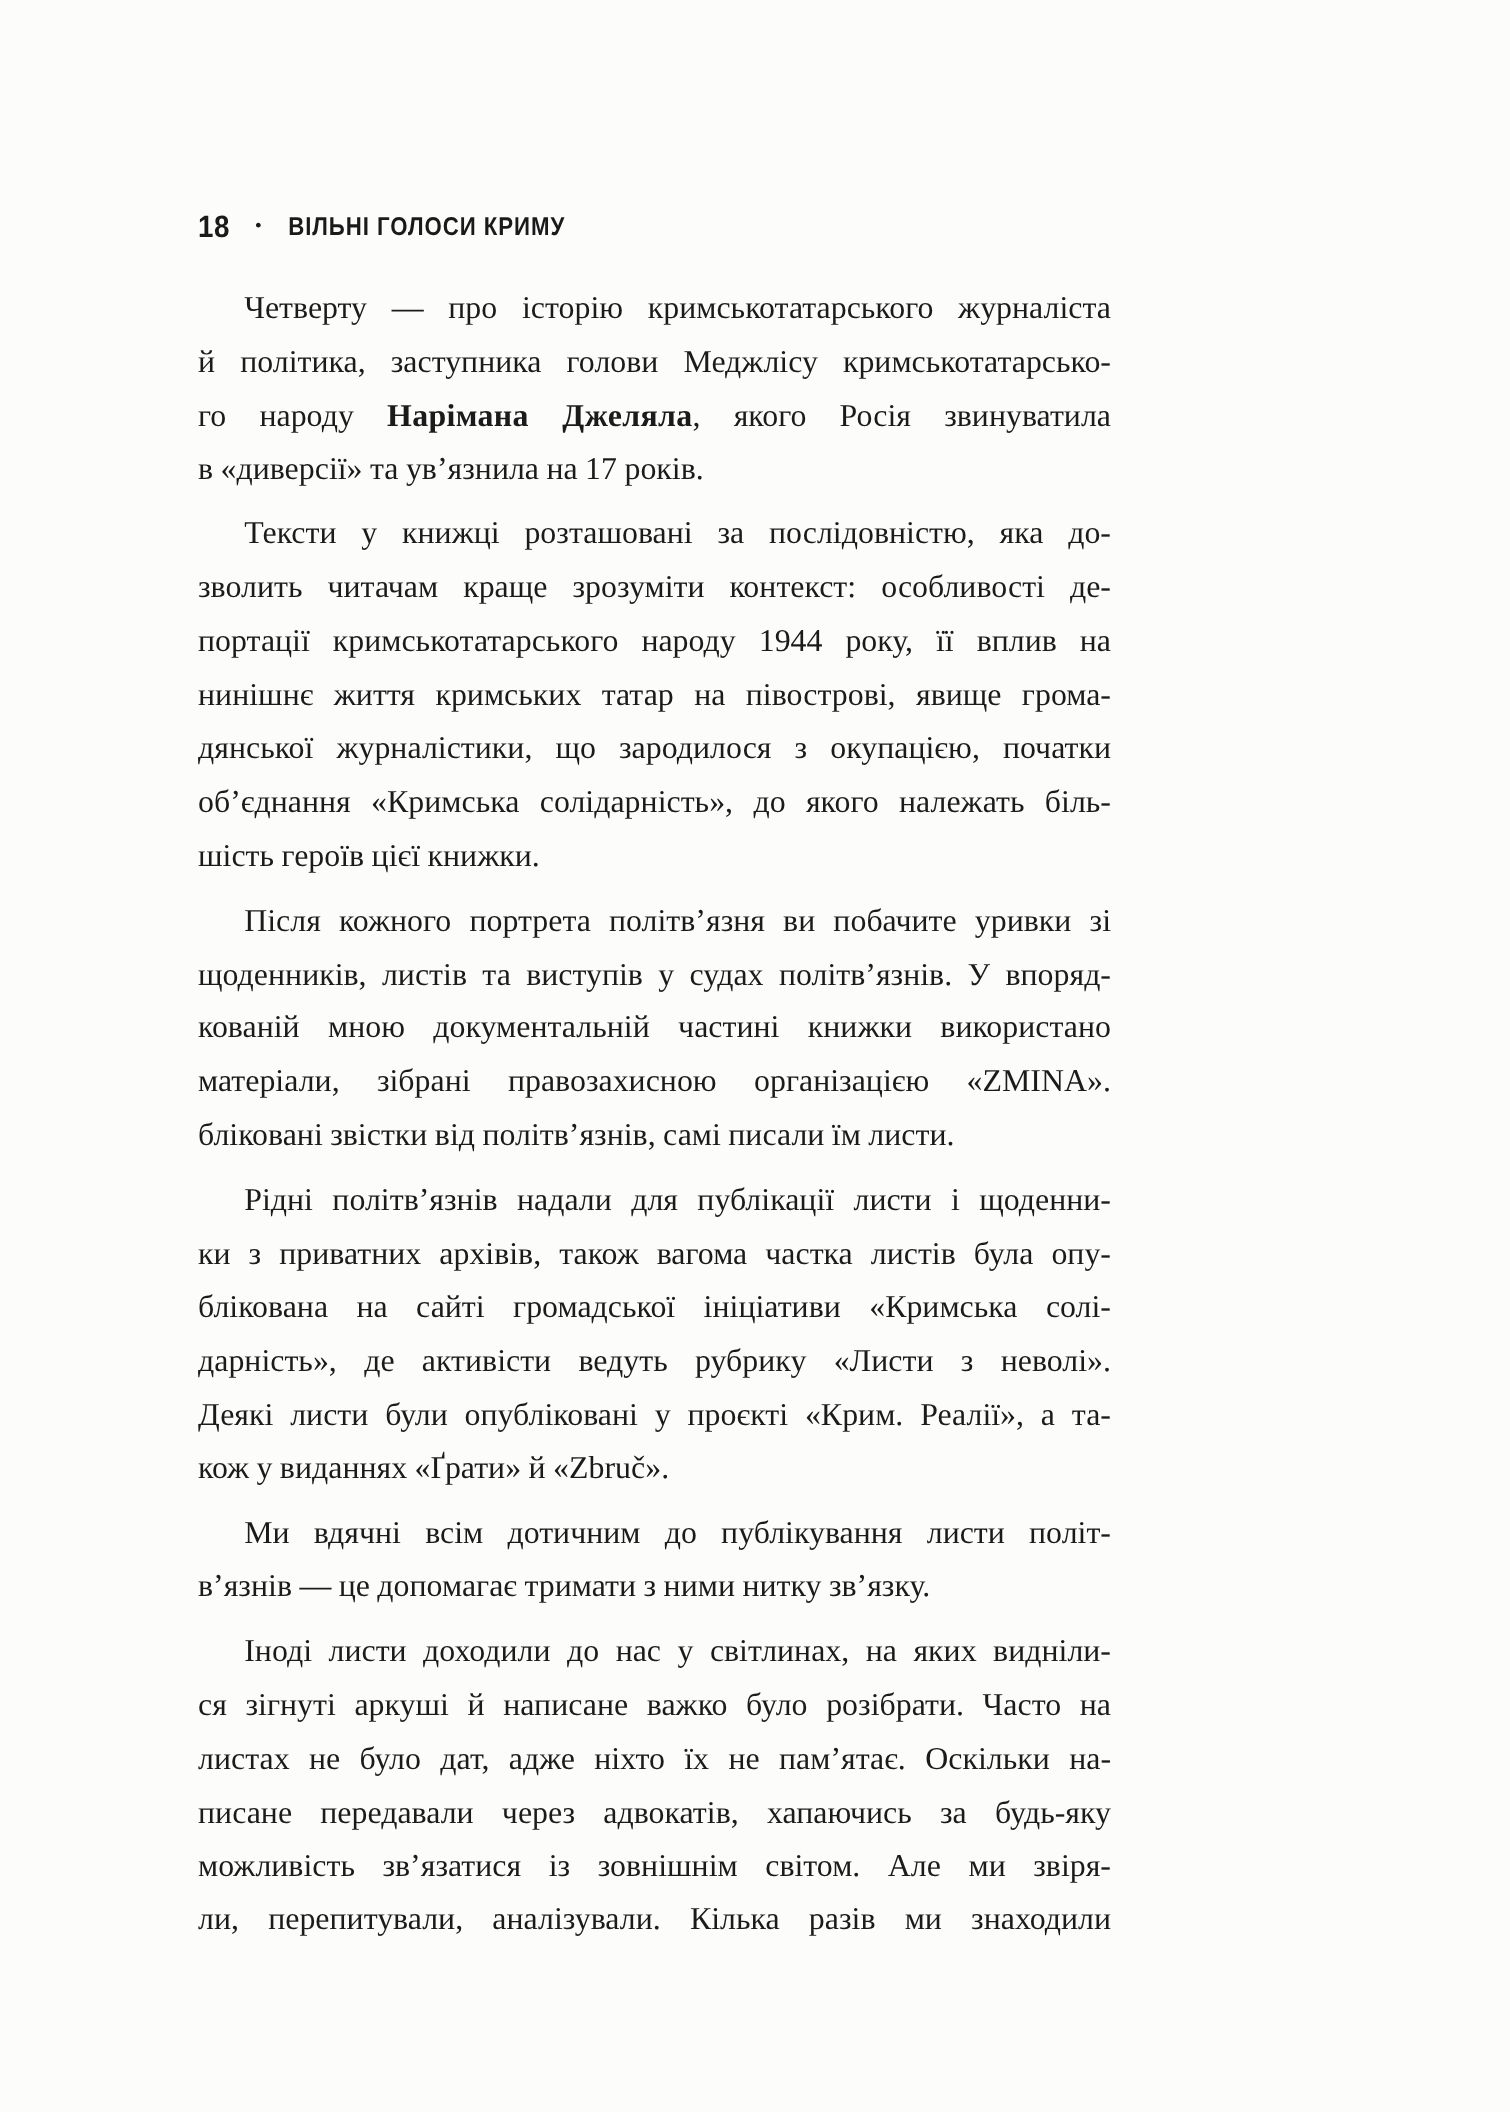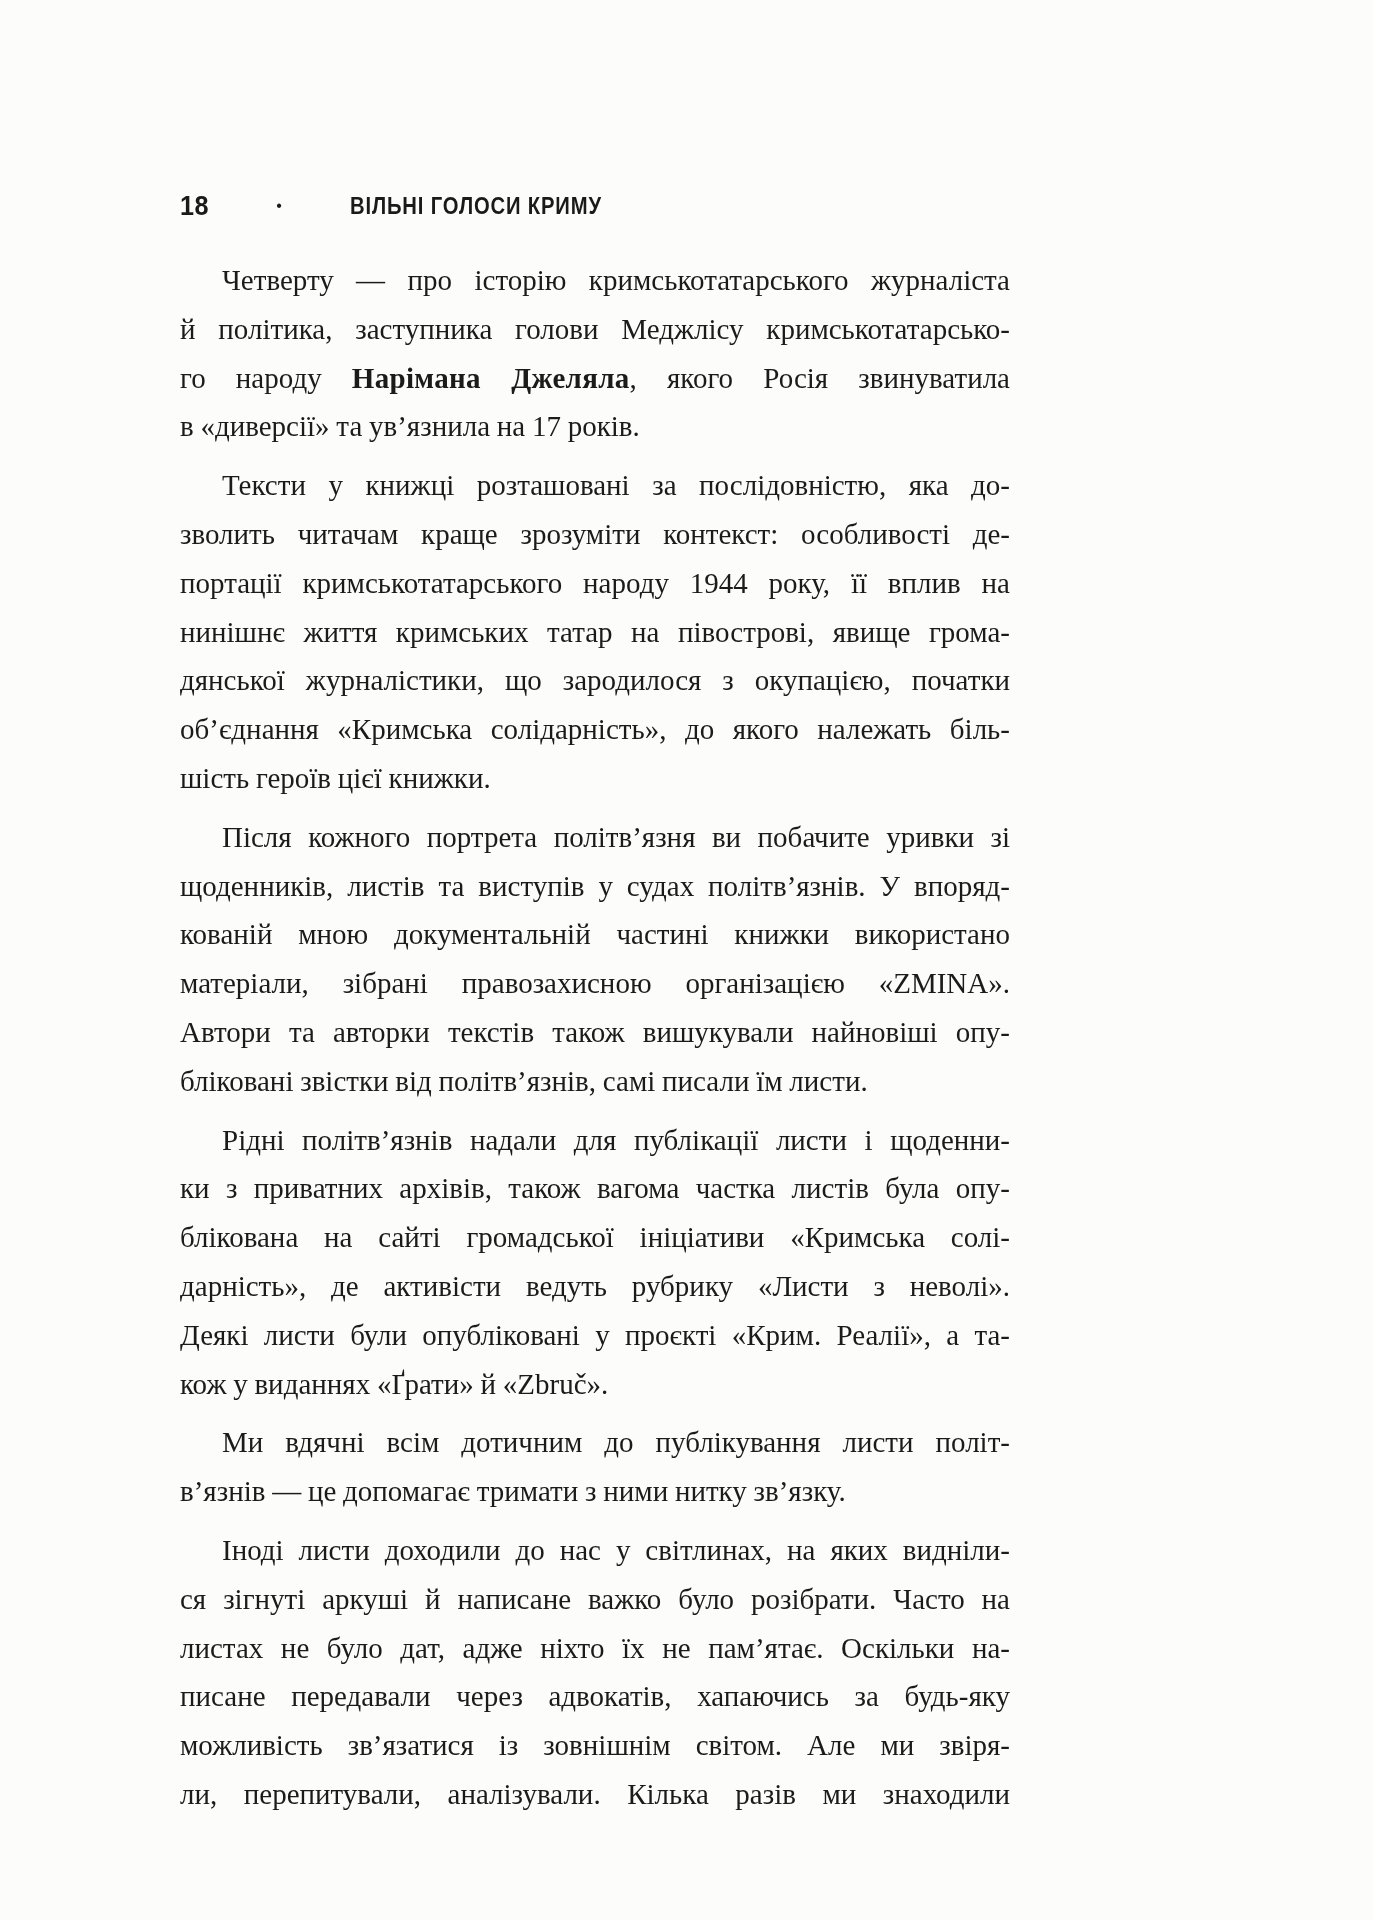--- a/index.html
+++ b/index.html
@@ -18,21 +18,20 @@
     color: #1b1b1b;
     overflow: hidden;
   }
   
   .page-header {
     display: flex;
     align-items: center;
     font-family: "Liberation Sans", sans-serif;
     margin-bottom: 34px;
     color: #1a1a1a;
-    gap: 44px;
   }
   .page-num {
     display: inline-block;
     font-weight: 700;
     font-size: 28px;
     letter-spacing: 0.5px;
     transform: scaleX(0.9);
     transform-origin: left center;
   }
   .head-bullet {
@@ -98,21 +97,20 @@
         <div class="line j"><span>нинішнє життя кримських татар на півострові, явище грома-</span></div>
         <div class="line j"><span>дянської журналістики, що зародилося з окупацією, початки</span></div>
         <div class="line j"><span>об’єднання «Кримська солідарність», до якого належать біль-</span></div>
         <div class="line last"><span>шість героїв цієї книжки.</span></div>
       </div>
       <div class="paragraph">
         <div class="line j indent"><span>Після кожного портрета політв’язня ви побачите уривки зі</span></div>
         <div class="line j"><span>щоденників, листів та виступів у судах політв’язнів. У впоряд-</span></div>
         <div class="line j"><span>кованій мною документальній частині книжки використано</span></div>
         <div class="line j"><span>матеріали, зібрані правозахисною організацією «ZMINA».</span></div>
-        <div class="line j"><span>Автори та авторки текстів також вишукували найновіші опу-</span></div>
         <div class="line last"><span>бліковані звістки від політв’язнів, самі писали їм листи.</span></div>
       </div>
       <div class="paragraph">
         <div class="line j indent"><span>Рідні політв’язнів надали для публікації листи і щоденни-</span></div>
         <div class="line j"><span>ки з приватних архівів, також вагома частка листів була опу-</span></div>
         <div class="line j"><span>блікована на сайті громадської ініціативи «Кримська солі-</span></div>
         <div class="line j"><span>дарність», де активісти ведуть рубрику «Листи з неволі».</span></div>
         <div class="line j"><span>Деякі листи були опубліковані у проєкті «Крим. Реалії», а та-</span></div>
         <div class="line last"><span>кож у виданнях «Ґрати» й «Zbruč».</span></div>
       </div>

